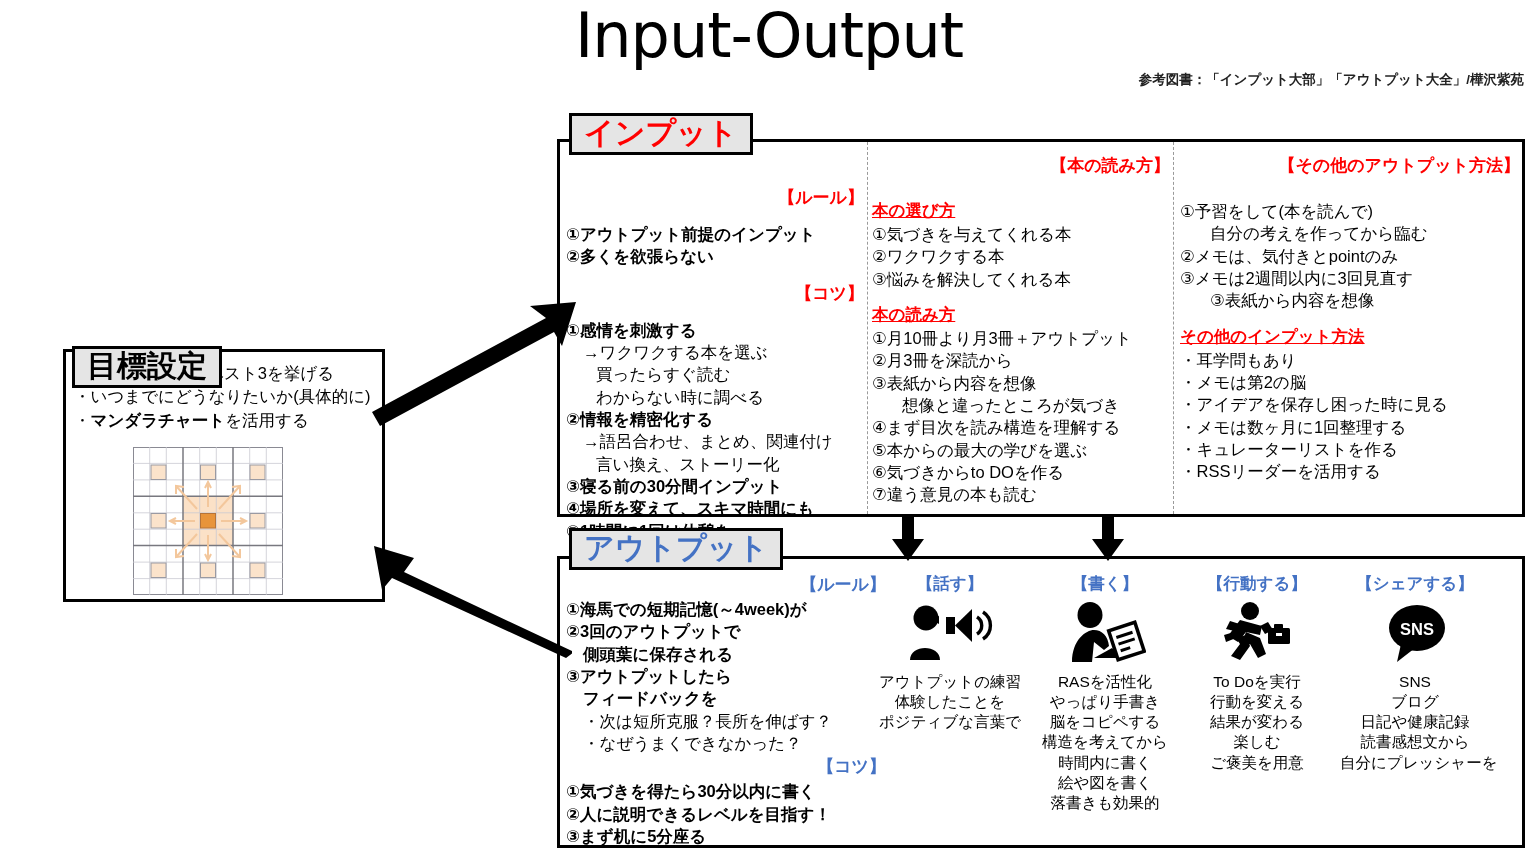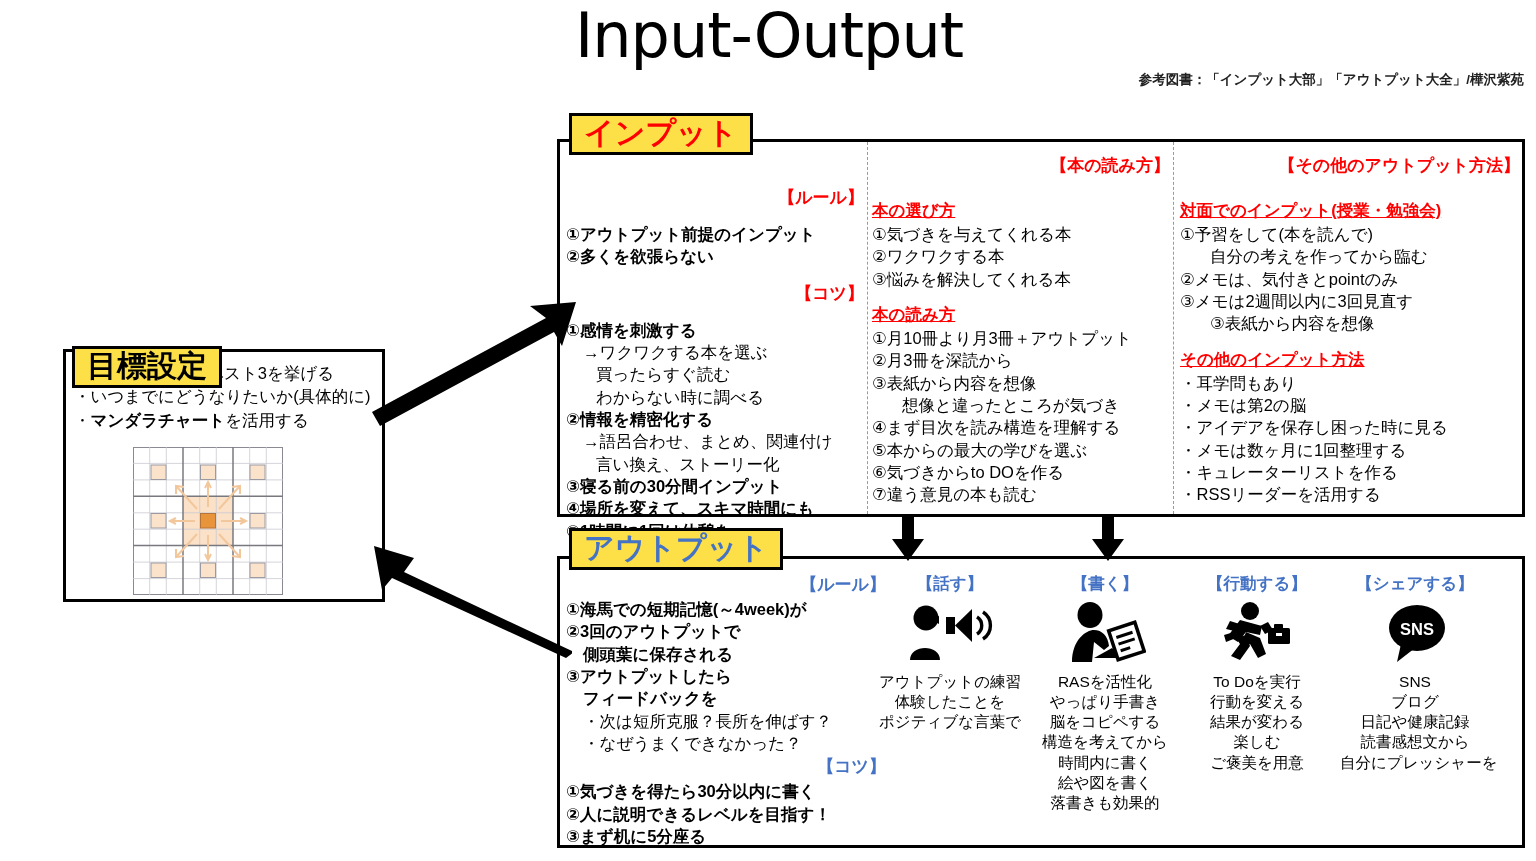--- a/index.html
+++ b/index.html
@@ -16,21 +16,21 @@
     font-family:"DejaVu Sans",sans-serif;
   }
   .ref-block{
     position:absolute;right:12px;top:70px;width:420px;
     text-align:right;font-size:13.5px;font-weight:700;line-height:1.55;
     color:#222;
   }
 
   
   .tab-label{
-    position:absolute;background:#fde047;border:3px solid #000;
+    position:absolute;background:#e5e5e5;border:3px solid #000;
     padding:1px 12px 3px 12px;z-index:6;
     font-size:30px;font-weight:700;line-height:1.08;white-space:nowrap;
   }
   .tab-red{color:#FF0000;}
   .tab-blue{color:#4472C4;}
   .tab-black{color:#000;}
 
   
   .panel{position:absolute;border:3px solid #000;background:#fff;box-sizing:border-box;}
 
@@ -223,21 +223,20 @@
       <div class="line indent2">想像と違ったところが気づき</div>
       <div class="line">④まず目次を読み構造を理解する</div>
       <div class="line">⑤本からの最大の学びを選ぶ</div>
       <div class="line">⑥気づきからto DOを作る</div>
       <div class="line">⑦違う意見の本も読む</div>
     </div>
 
     <div class="col" style="left:620px;top:12px;width:340px;">
       <div class="col-head">【その他のアウトプット方法】</div>
       <div class="sp-sm"></div>
-      <div><span class="sub-head">対面でのインプット(授業・勉強会)</span></div>
       <div class="line">①予習をして(本を読んで)</div>
       <div class="line indent2">自分の考えを作ってから臨む</div>
       <div class="line">②メモは、気付きとpointのみ</div>
       <div class="line">③メモは2週間以内に3回見直す</div>
       <div class="line indent2">③表紙から内容を想像</div>
       <div class="sp"></div>
       <div><span class="sub-head">その他のインプット方法</span></div>
       <div class="line">・耳学問もあり</div>
       <div class="line">・メモは第2の脳</div>
       <div class="line">・アイデアを保存し困った時に見る</div>

